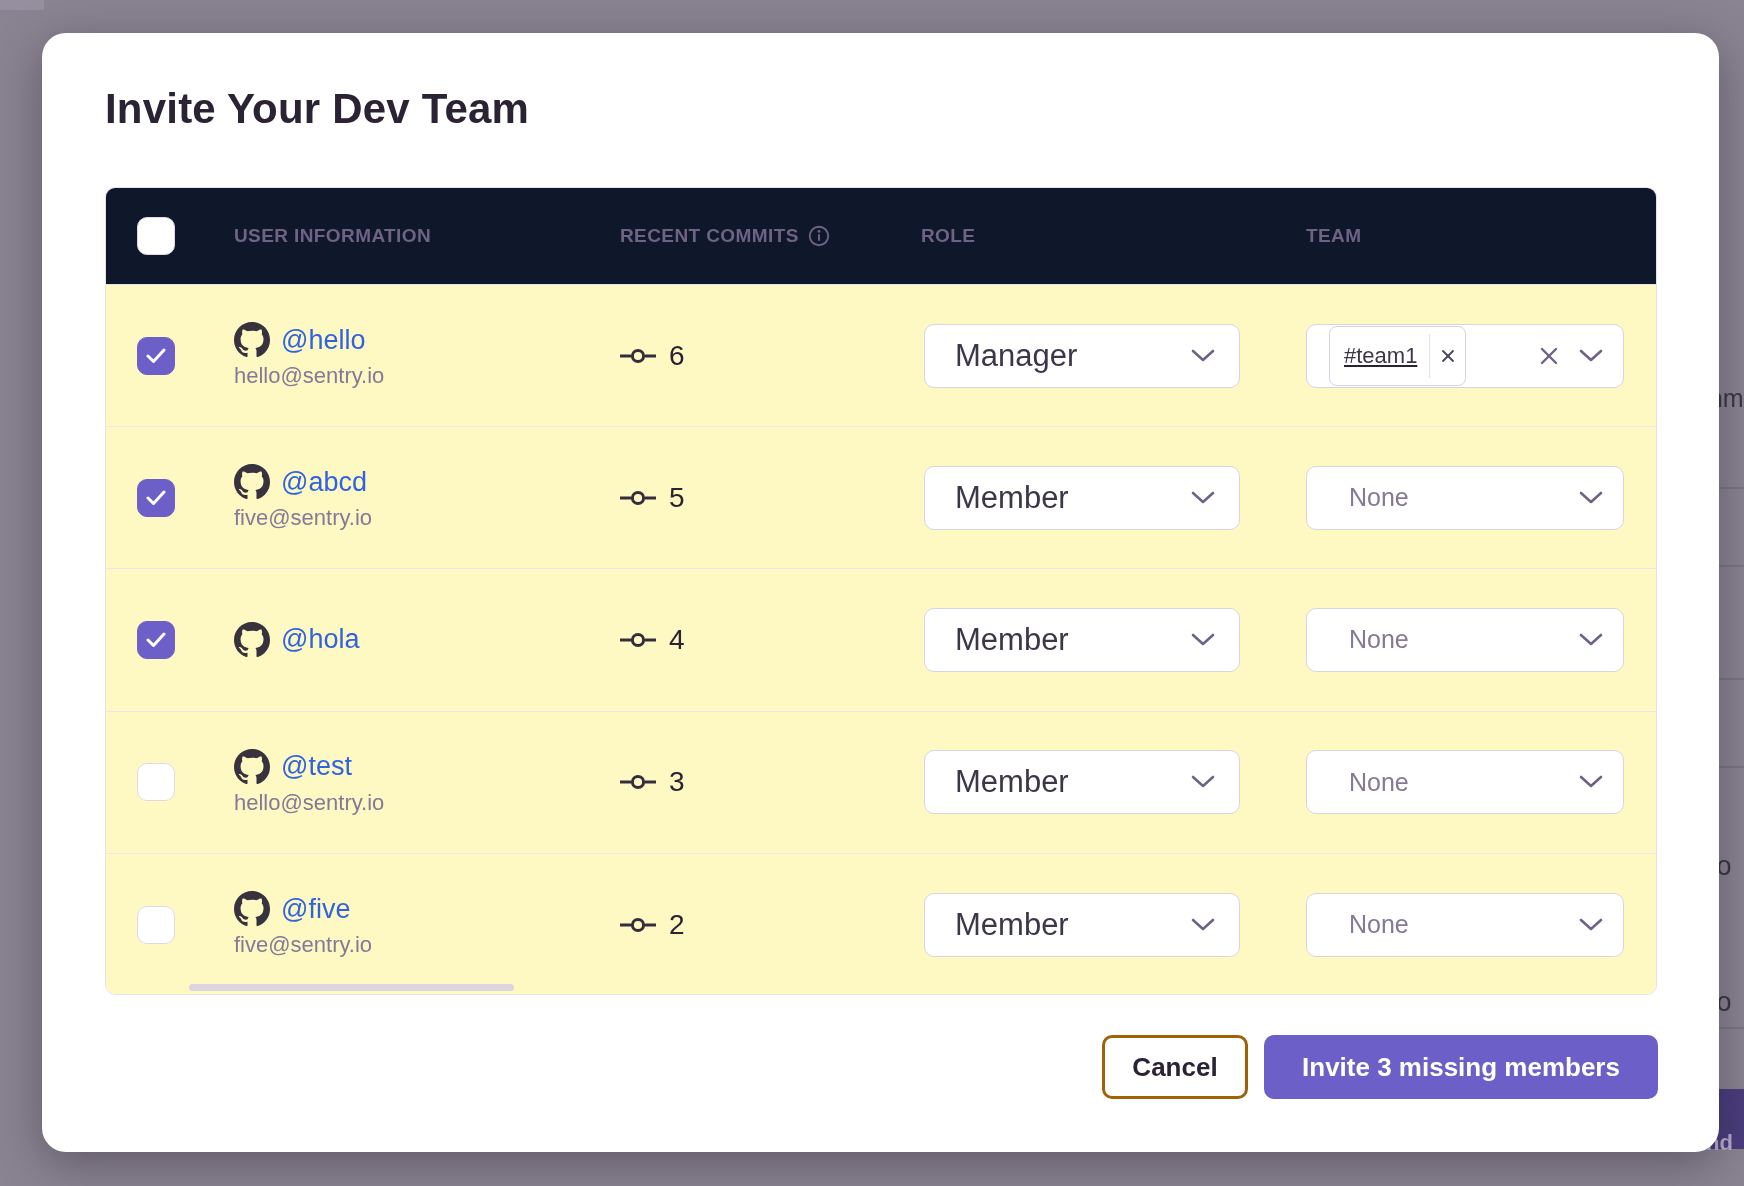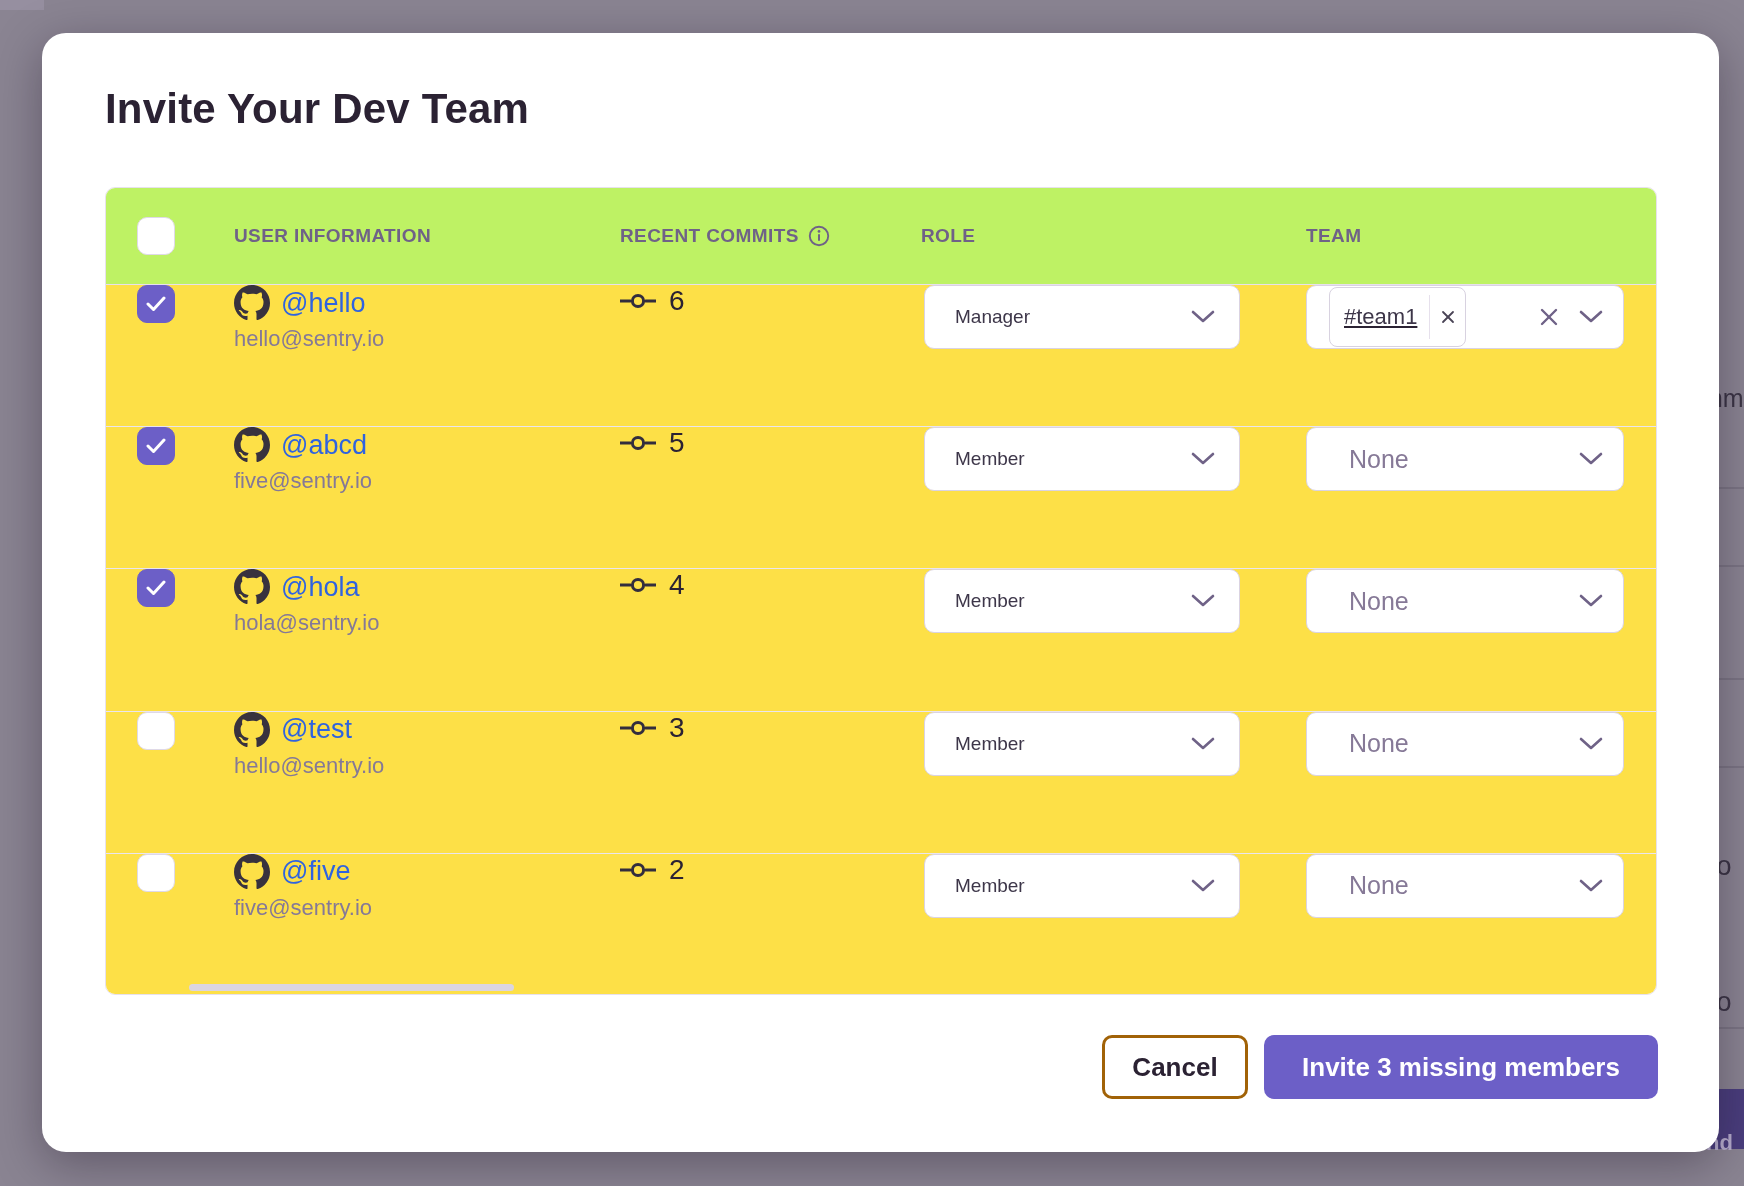--- a/index.html
+++ b/index.html
@@ -33,26 +33,26 @@
     position:absolute; left:63px; top:52px;
     font-size:42px; font-weight:700; color:#2B2233; letter-spacing:.2px;
   }
 
   
   .invite-table {
     position:absolute; left:63px; top:154px; width:1552px; height:808px;
     border:1px solid #E7E1EC; border-radius:10px; background:#fff; overflow:hidden;
   }
   .t-head {
-    height:97px; background:#bef264; border-bottom:1px solid #E7E1EC;
+    height:97px; background:#0f172a; border-bottom:1px solid #E7E1EC;
     display:flex; align-items:center;
   }
   .t-row {
-    height:142.2px; display:flex; 
-    border-bottom:1px solid #EAE5EF; background:#fde047;
+    height:142.2px; display:flex; align-items:center;
+    border-bottom:1px solid #EAE5EF; background:#fef9c3;
   }
   .t-row:last-child { border-bottom:none; }
   .col-check { width:128px; padding-left:31px; flex:none; }
   .col-user { width:386px; flex:none; }
   .col-commits { width:301px; flex:none; }
   .col-role { width:385px; flex:none; }
   .col-team { flex:1; }
   .head-label {
     font-size:19px; font-weight:700; color:#6F6287; letter-spacing:.4px;
     display:inline-flex; align-items:center; gap:9px;
@@ -79,21 +79,21 @@
   .commit-count { font-size:28px; color:#2B2233; }
 
   
   .select-box {
     height:64px; border:1px solid #DAD3E2; border-radius:10px; background:#fff;
     display:flex; align-items:center; cursor:pointer;
   }
   .role-select { width:316px; margin-left:3px; padding:0 24px 0 30px; }
   .team-select { width:318px; padding:0 20px 0 22px; }
   .team-select.placeholder-mode { padding-left:42px; }
-  .select-text { font-size:19px; color:#3D3649; }
+  .select-text { font-size:31px; color:#3D3649; }
   .placeholder-text { font-size:25px; color:#867997; }
   .spacer { flex:1; }
   .tag-group {
     height:60px; border:1px solid #D8D2E0; border-radius:8px;
     display:flex; align-items:center; background:#fff;text-decoration:underline;
   }
   .tag-label { font-size:22px; color:#3D3649; padding:0 12px 0 14px; }
   .tag-x {
     width:36px; height:44px; display:flex; align-items:center; justify-content:center;
     border-left:1px solid #E6E0EC; cursor:pointer;
@@ -281,21 +281,20 @@
               </svg>
       </span>
     </div>
     <div class="col-user">
       <div class="user-top">
         <svg class="gh-icon" viewBox="0 0 16 16">
           <path fill="#38323E" d="M8 0C3.58 0 0 3.58 0 8c0 3.54 2.29 6.53 5.47 7.59.4.07.55-.17.55-.38 0-.19-.01-.82-.01-1.49-2.01.37-2.53-.49-2.69-.94-.09-.23-.48-.94-.82-1.13-.28-.15-.68-.52-.01-.53.63-.01 1.08.58 1.23.82.72 1.21 1.87.87 2.33.66.07-.52.28-.87.51-1.07-1.78-.2-3.64-.89-3.64-3.95 0-.87.31-1.59.82-2.15-.08-.2-.36-1.02.08-2.12 0 0 .67-.21 2.2.82.64-.18 1.32-.27 2-.27.68 0 1.36.09 2 .27 1.53-1.04 2.2-.82 2.2-.82.44 1.1.16 1.92.08 2.12.51.56.82 1.27.82 2.15 0 3.07-1.87 3.75-3.65 3.95.29.25.54.73.54 1.48 0 1.07-.01 1.93-.01 2.2 0 .21.15.46.55.38A8.012 8.012 0 0 0 16 8c0-4.42-3.58-8-8-8z"></path>
         </svg>
         <a class="username">@hola</a>
       </div>
-      <div class="email">hola@sentry.io</div>
     </div>
     <div class="col-commits">
       <div class="commits-wrap">
         <svg width="36" height="20" viewBox="0 0 36 20">
           <line x1="0" y1="10" x2="10.5" y2="10" stroke="#332D3D" stroke-width="3" stroke-linecap="round"></line>
           <circle cx="18" cy="10" r="5.6" fill="none" stroke="#332D3D" stroke-width="3"></circle>
           <line x1="25.5" y1="10" x2="36" y2="10" stroke="#332D3D" stroke-width="3" stroke-linecap="round"></line>
         </svg>
         <span class="commit-count">4</span>
       </div>

